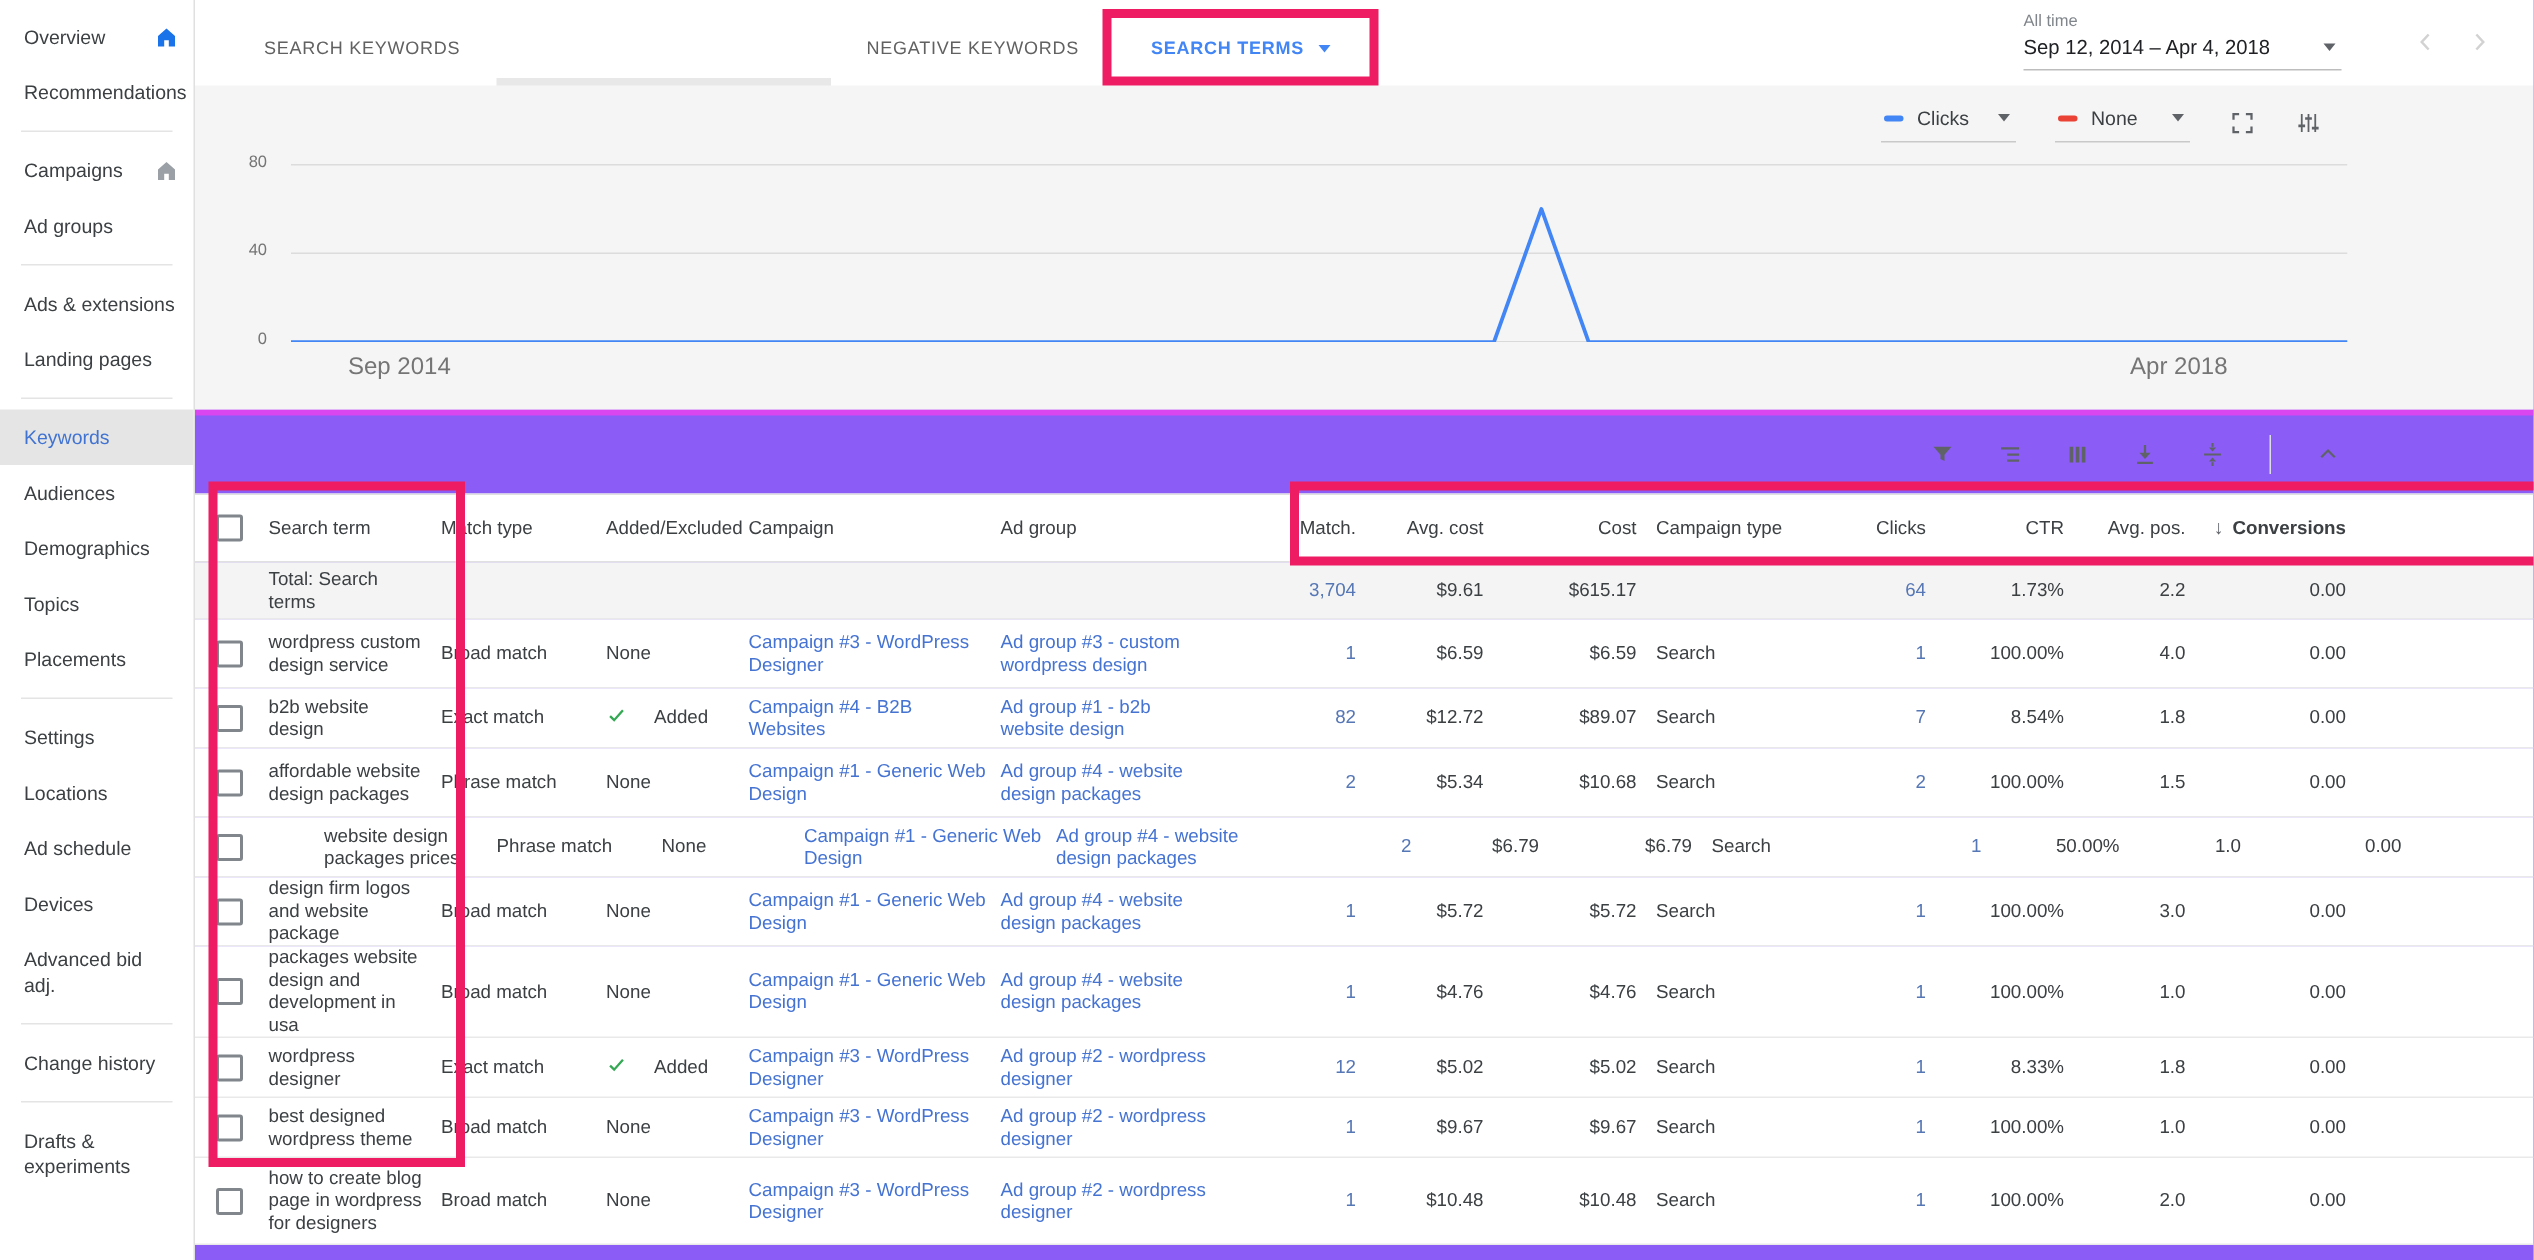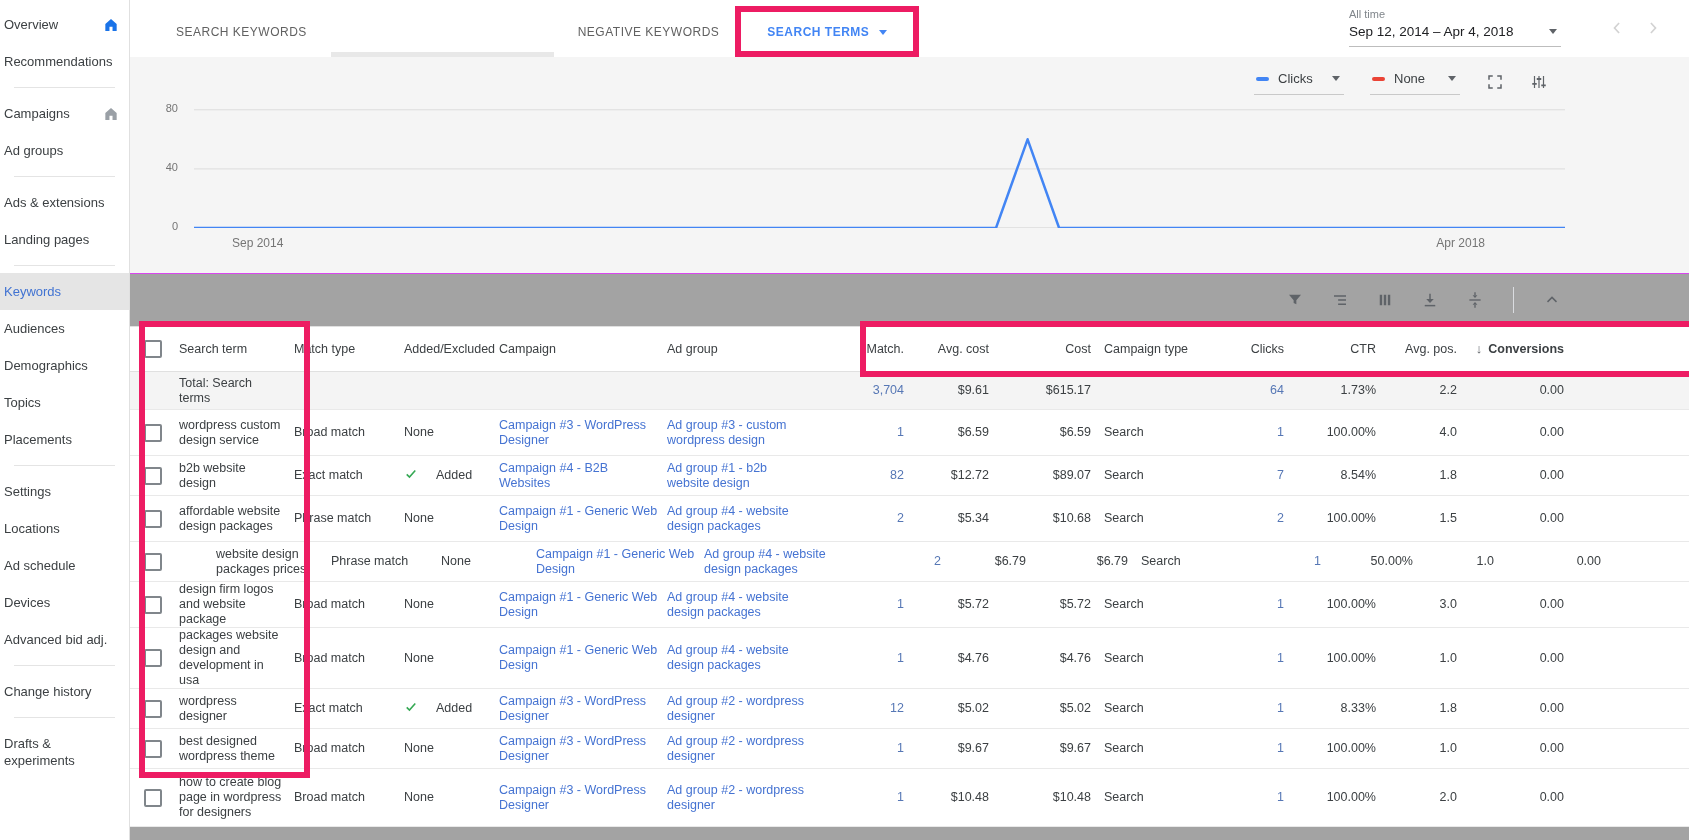--- a/index.html
+++ b/index.html
@@ -1,21 +1,21 @@
 <!DOCTYPE html>
 <html><head>
 <meta charset="utf-8">
 <style>
   html,body{margin:0;padding:0;overflow:hidden;}
   body{width:1689px;height:840px;position:relative;font-family:"Liberation Sans",sans-serif;background:#fff;color:#3c4043;}
   .app{display:flex;height:100%;}
 
   
   .sidebar{width:130px;flex-shrink:0;background:#fff;border-right:1px solid #e0e0e0;padding-top:6px;box-sizing:border-box;}
-  .side-item{position:relative;padding:10px 12px 10px 4px;font-size:13px;line-height:17px;color:#3c4043;cursor:pointer;}
+  .side-item{position:relative;padding:10px 12px 10px 16px;font-size:13px;line-height:17px;color:#3c4043;cursor:pointer;}
   .side-item.selected{background:#e5e5e5;color:#4173d2;}
   .side-item .home-ic{position:absolute;right:10px;top:50%;transform:translateY(-50%);display:inline-flex;}
   .side-divider{height:1px;background:#e4e4e4;margin:7px 14px;}
 
   
   .main{flex:1;min-width:0;display:flex;flex-direction:column;position:relative;}
 
   
   .topbar{height:57px;flex-shrink:0;background:#fff;display:flex;justify-content:space-between;align-items:flex-start;}
   .tabs{display:flex;padding-left:22px;padding-top:8px;}
@@ -34,24 +34,24 @@
   
   .chart-sec{height:216px;flex-shrink:0;background:#f5f5f5;position:relative;}
   .chart-controls{position:absolute;top:12px;right:141px;display:flex;align-items:center;gap:26px;}
   .legend-item{display:flex;align-items:center;gap:9px;font-size:13px;color:#3c4043;border-bottom:1px solid #c9c9c9;padding:2px 4px 8px 2px;min-width:84px;cursor:pointer;}
   .legend-item .caret{color:#5f6368;margin-left:auto;}
   .dash{width:13px;height:4px;border-radius:2px;display:inline-block;}
   .chart-icon{color:#5f6368;display:inline-flex;cursor:pointer;}
   .plot{position:absolute;left:64px;right:124px;top:38px;height:133px;}
   .yticks{position:absolute;left:0;top:0;bottom:0;width:56px;}
   .ytick{position:absolute;right:8px;font-size:11px;color:#757575;width:30px;text-align:right;}
-  .xlab{position:absolute;top:calc(100% + 8px);font-size:12px;color:#757575;white-space:nowrap;}
-
-  
-  .table-sec{flex:1;background:#a3a3a3;border-top:1px solid #d946ef;min-height:0;}
+  .xlab{position:absolute;top:calc(100% + 8px);font-size:16px;color:#757575;white-space:nowrap;}
+
+  
+  .table-sec{flex:1;background:#8b5cf6;border-top:4px solid #d946ef;min-height:0;}
   .toolbar{height:52px;display:flex;align-items:center;justify-content:flex-end;padding-right:128px;gap:27px;}
   .tool-ic{color:#5f6368;display:inline-flex;cursor:pointer;}
   .tool-sep{width:1px;height:26px;background:#dadce0;margin:0 2px;}
   .tbl{font-size:12.5px;color:#3c4043;}
   .trow{display:flex;align-items:center;padding-left:14px;box-sizing:border-box;border-bottom:1px solid #e9e9e9;background:#fff;}
   .trow.thead{height:46px;border-top:1px solid #e0e0e0;border-bottom:1px solid #e0e0e0;}
   .trow.total{height:38px;background:#f4f4f4;}
   .cell{box-sizing:border-box;flex-shrink:0;line-height:15px;}
   .cell.l{text-align:left;padding-right:12px;}
   .cell.r{text-align:right;}

